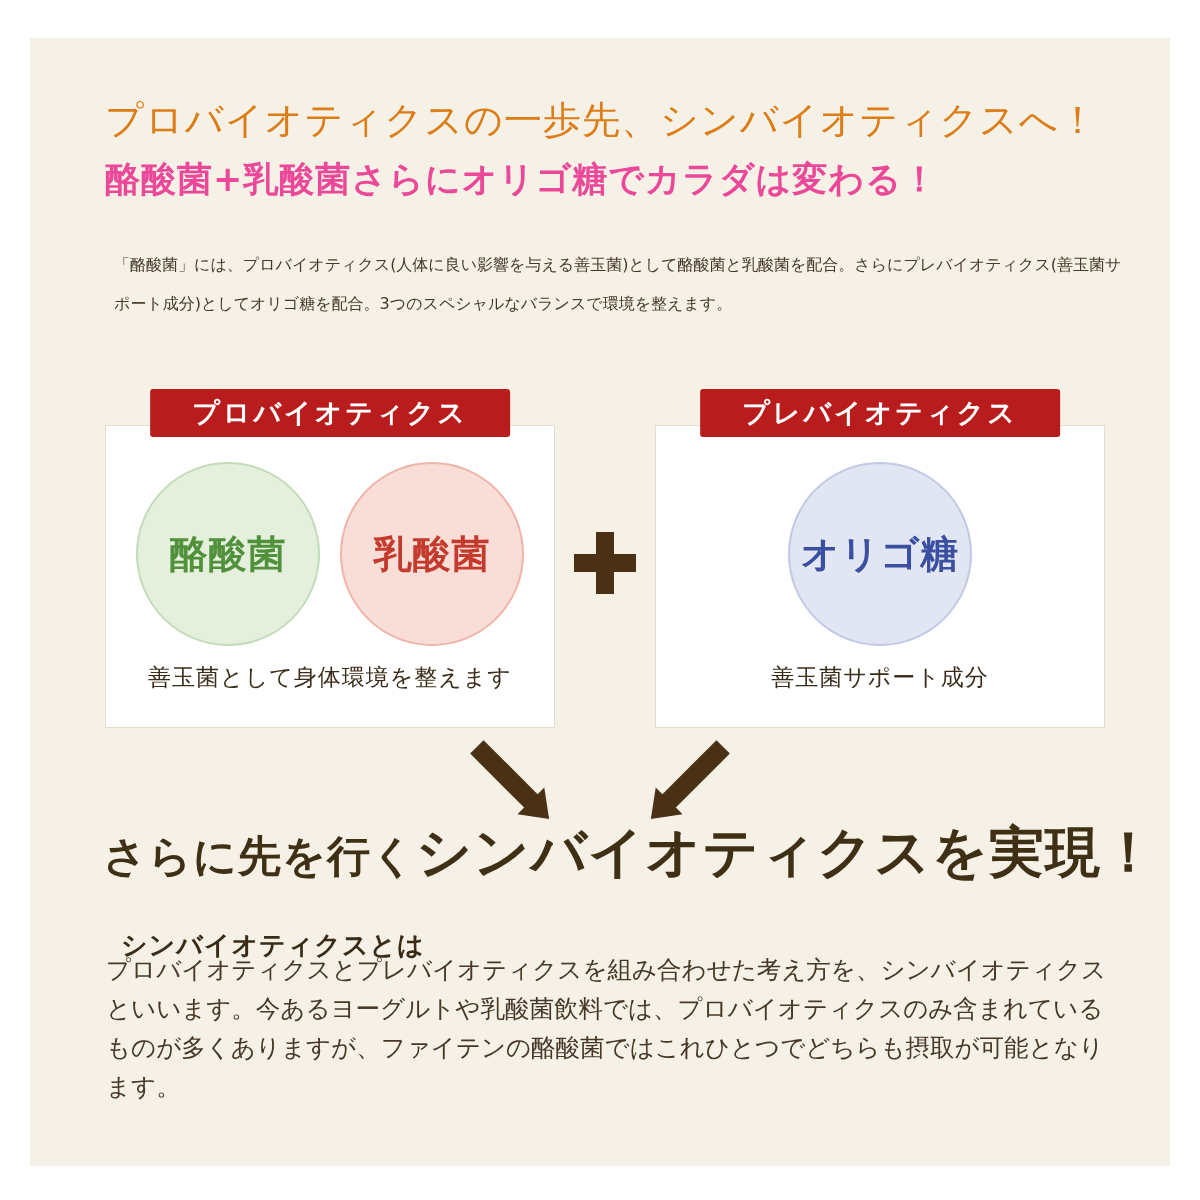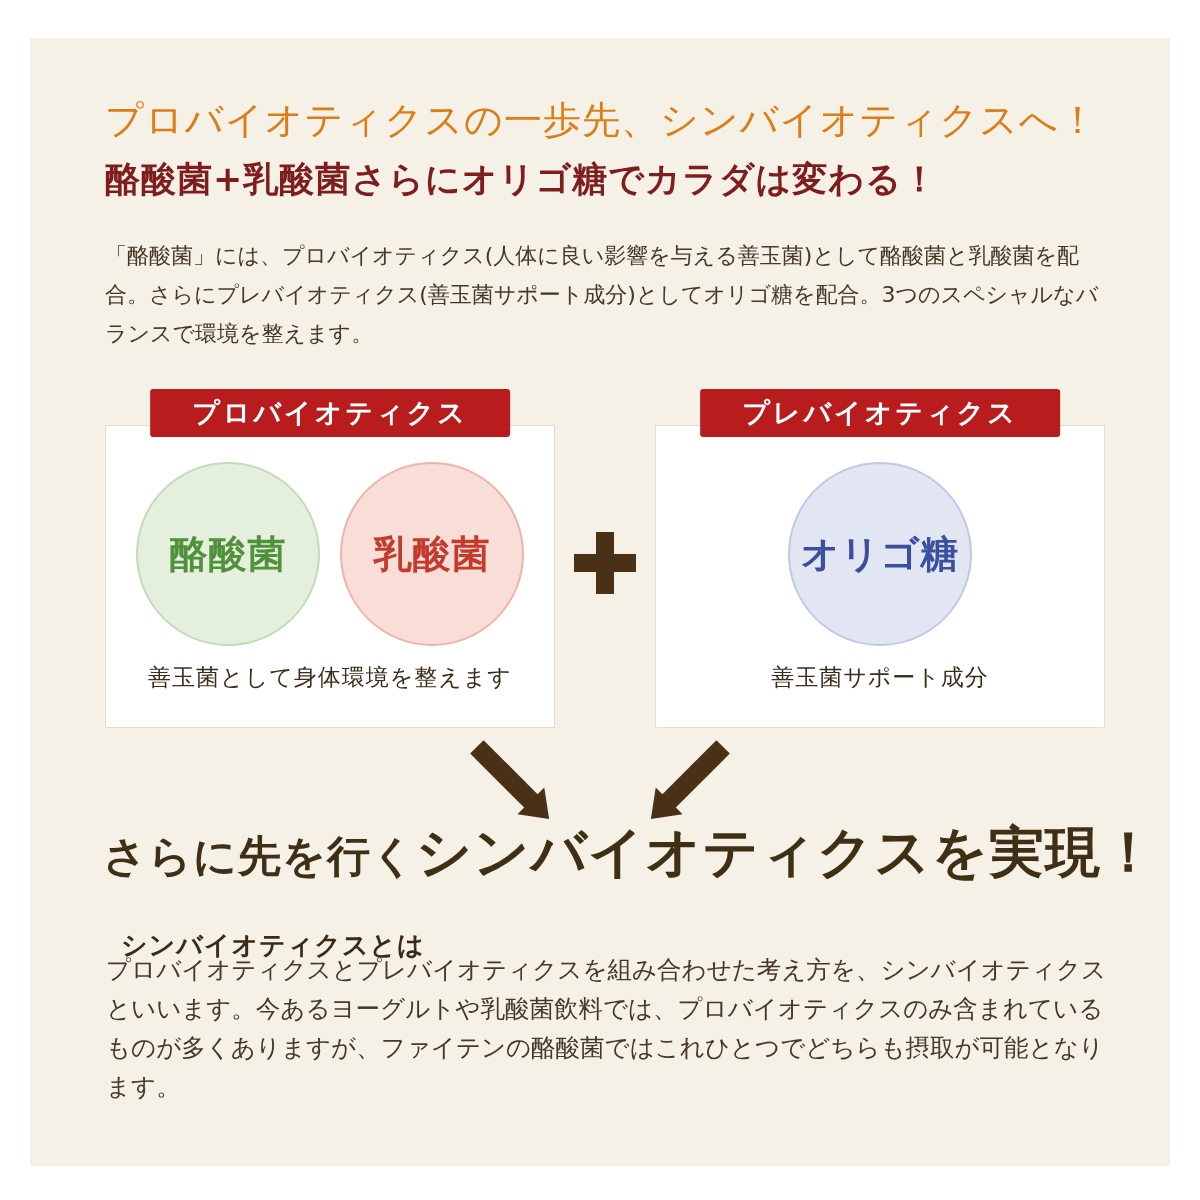--- a/index.html
+++ b/index.html
@@ -17,26 +17,26 @@
     left: 30px; top: 38px; right: 30px; bottom: 34px;
     background: #f5f1e7;
   }
   .title-orange {
     position: absolute; left: 105px; top: 100px; margin: 0;
     font-size: 38px; font-weight: 400; color: #dc7d17;
     letter-spacing: 1px; white-space: nowrap; line-height: 1.1;
   }
   .title-brown {
     position: absolute; left: 105px; top: 160px; margin: 0;
-    font-size: 35px; font-weight: 800; color: #7f1d1d;
+    font-size: 35px; font-weight: 800; color: #ec4899;
     letter-spacing: 1px; white-space: nowrap; line-height: 1.1;
   }
   .intro {
-    position: absolute; left: 105px; top: 236px; width: 1008px; margin: 0;
-    font-size: 22px; line-height: 39px; color: #463726;
+    position: absolute; left: 105px; top: 236px; width: 1008px; margin: 9px;
+    font-size: 16px; line-height: 39px; color: #463726;
   }
   .box {
     position: absolute; top: 425px; width: 450px; height: 303px;
     background: #ffffff; border: 1px solid #e3ddcd;
   }
   .box-left { left: 105px; }
   .box-right { left: 655px; }
   .tab {
     position: absolute; top: -37px; left: 50%; transform: translateX(-50%);
     background: #b91c1c; color: #ffffff;

